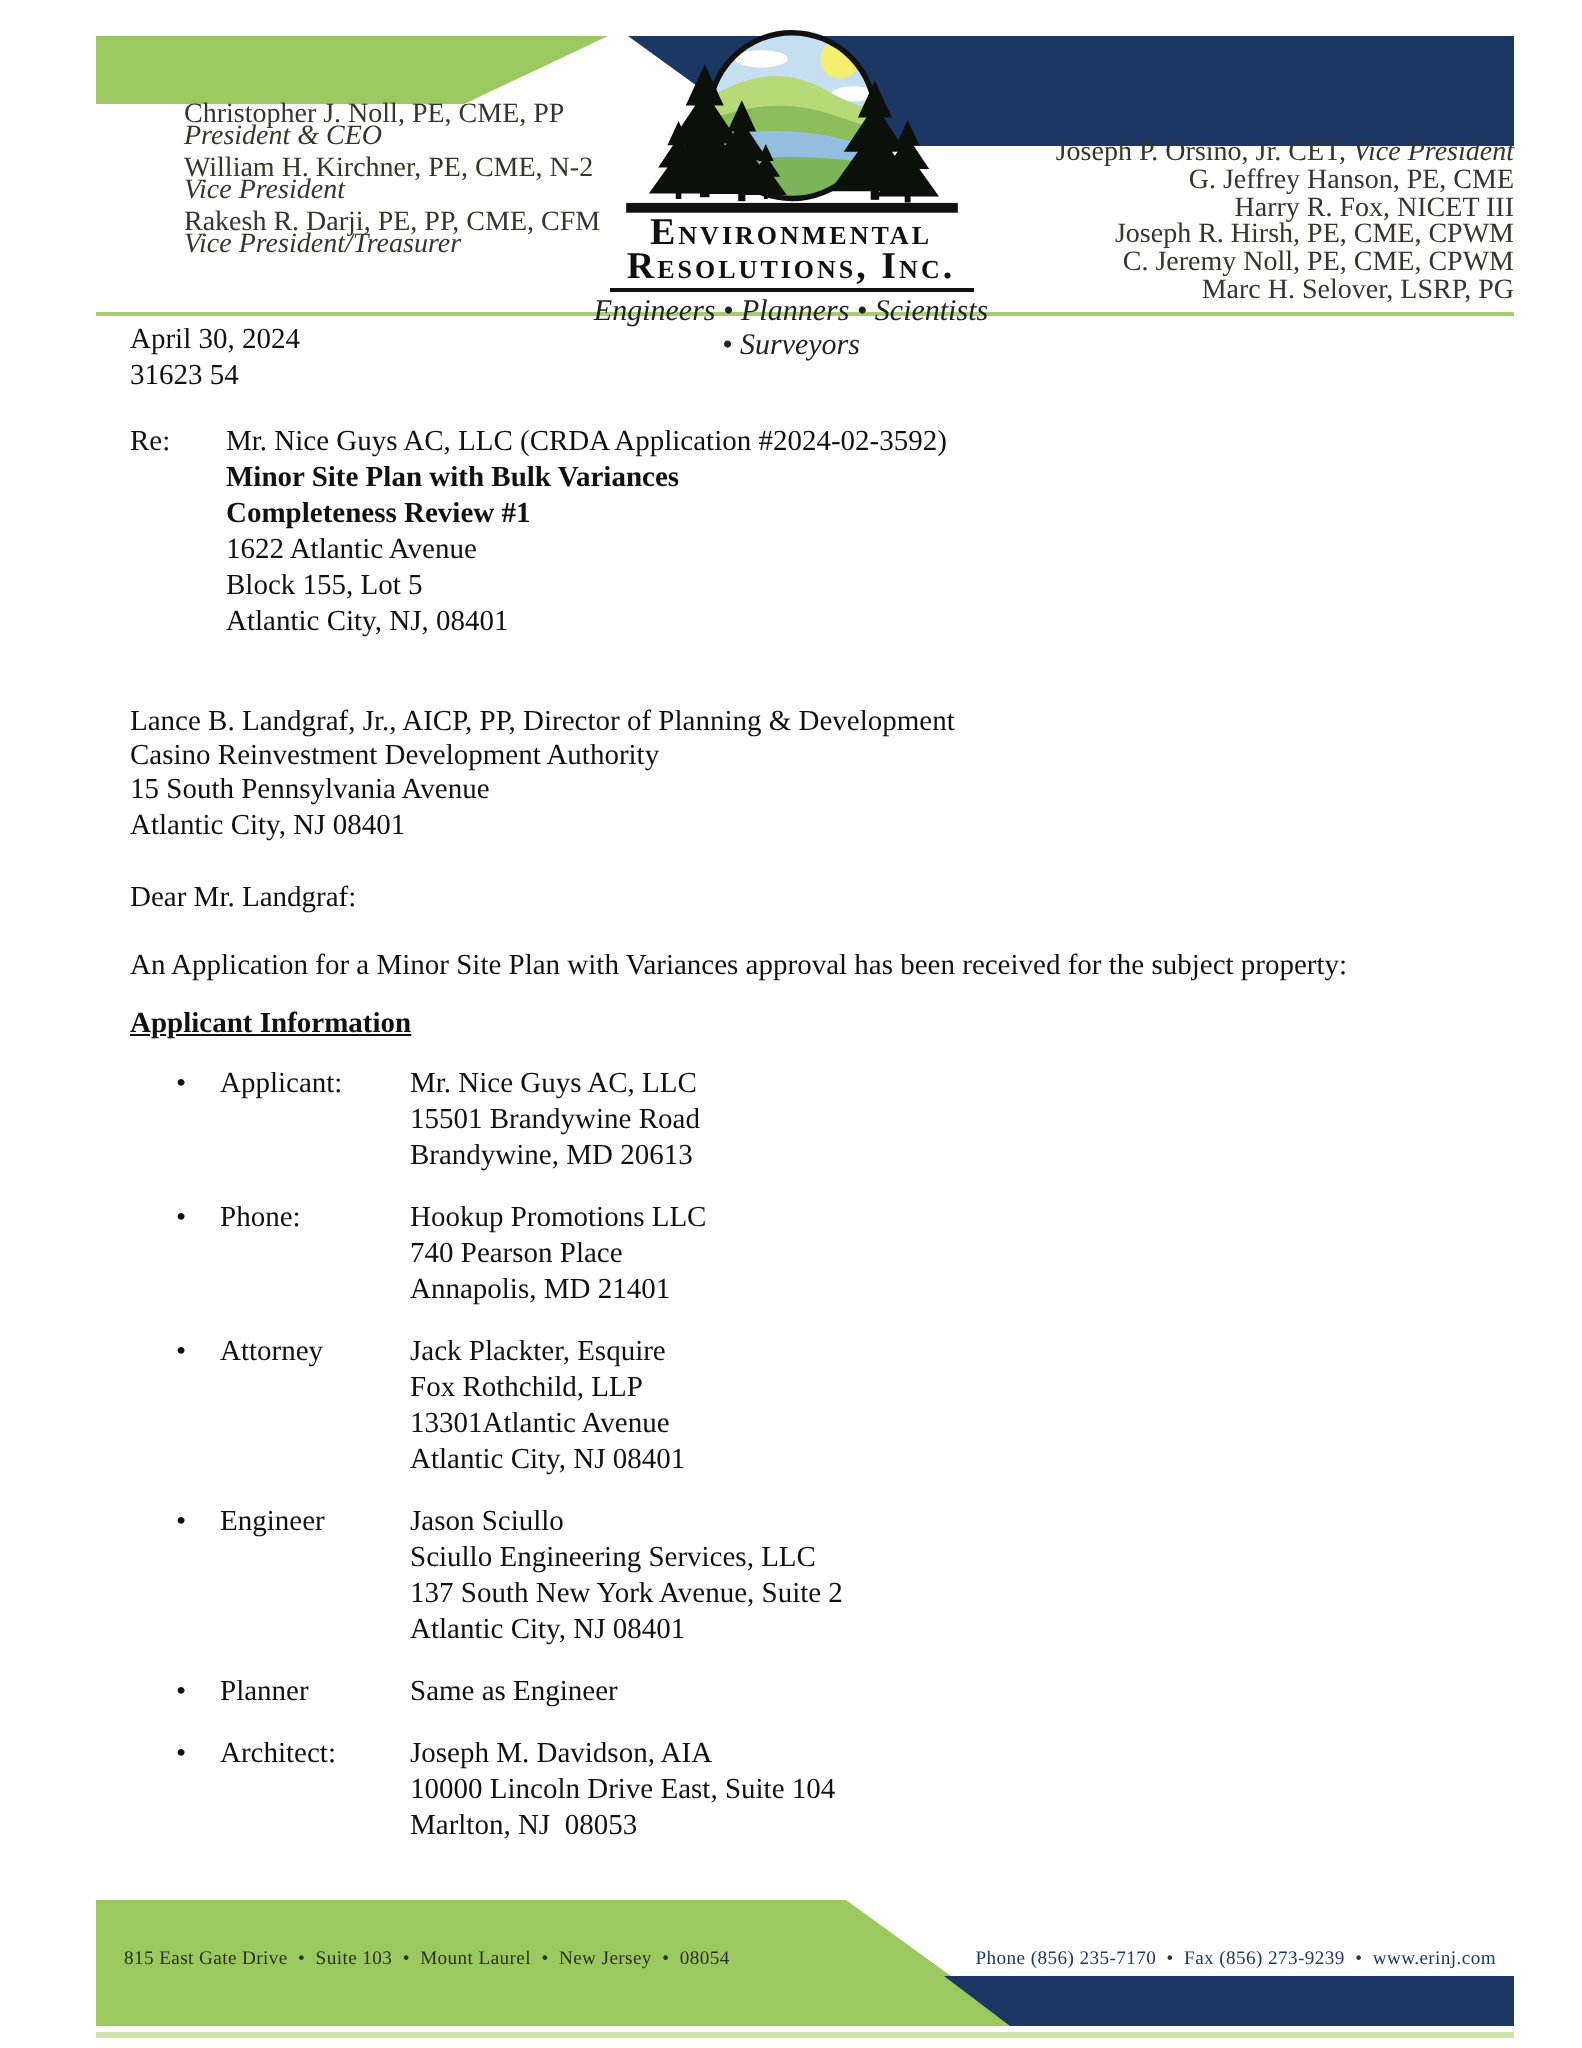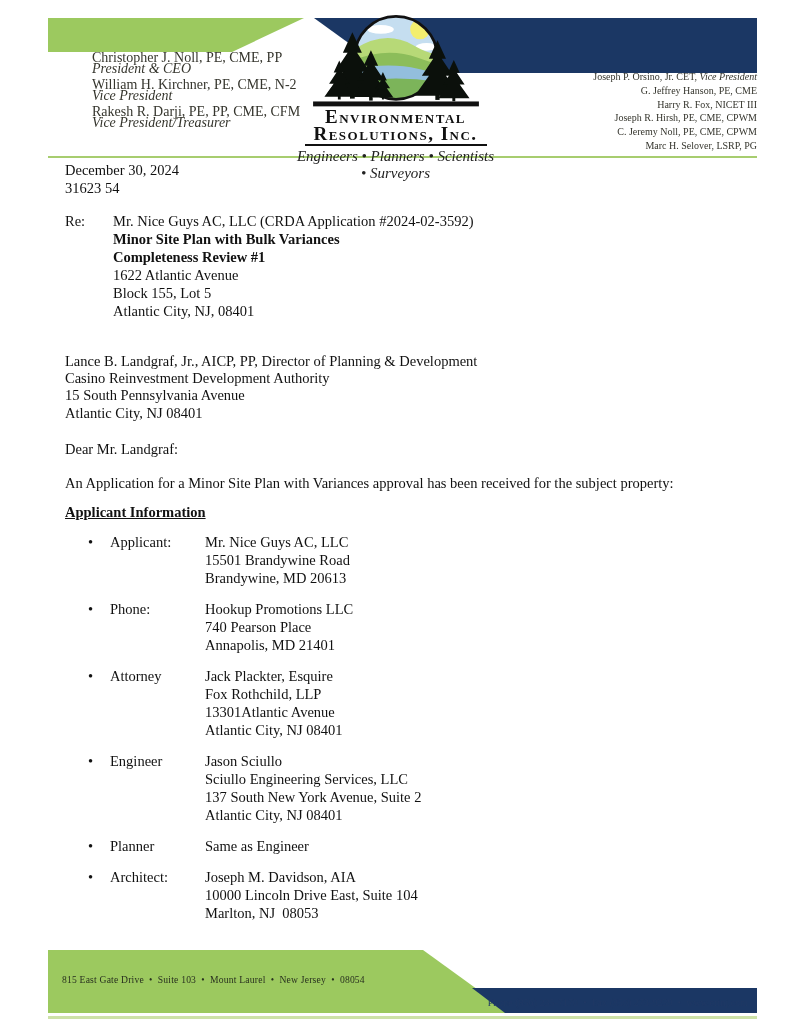--- a/index.html
+++ b/index.html
@@ -18,21 +18,21 @@
     clip-path:polygon(0 0,100% 0,calc(100% - 72px) 100%,0 100%);
   }
   #band-navy-hdr {
     left:314px; top:18px; width:443px; height:55px;
     clip-path:polygon(0 0,100% 0,100% 100%,76px 100%);
   }
   
   .officers { left:48px; top:52px; width:250px; font-size:14px; line-height:11px; color:#35352d;margin-left:44px; }
   .officers .grp { margin-bottom:5px; }
   .officers .role { font-style:italic; }
-  .staff { right:34px; top:70px; width:260px; text-align:right; font-size:10px; line-height:13.8px; color:#35352d; }
+  .staff { right:34px; top:70px; width:260px; text-align:right; font-size:14px; line-height:13.8px; color:#35352d; }
   .staff .role { font-style:italic; }
 
   
   #logo { left:50%; top:12px; transform:translateX(-50%); width:200px; text-align:center; z-index:5; }
   #logo svg { display:block; margin:0 auto; }
   .logo-name { font-variant:small-caps; font-weight:700; letter-spacing:1.5px;
                font-size:19px; line-height:17px; color:#111; }
   .logo-rule { height:2px; background:#111; width:182px; margin:2px auto 2px auto; }
   .logo-tagline { font-size:15px; font-weight:400; font-style:italic; color:#222; margin-top:1px; }
 
@@ -57,21 +57,21 @@
   #band-green-ftr {
     left:48px; top:950px; width:462px; height:63px;
     clip-path:polygon(0 0,375px 0,100% 100%,0 100%);
   }
   #band-navy-ftr {
     left:472px; top:988px; width:285px; height:25px;
     clip-path:polygon(0 0,100% 0,100% 100%,33px 100%);
   }
   #ftr-bottomline { left:48px; top:1016px; width:709px; height:3px; background:#cde2a8; }
   #ftr-address { left:62px; top:974px; font-size:9.6px; color:#28301f; letter-spacing:.2px; }
-  #ftr-contact { right:43px; top:997px; font-size:9.6px; color:#1f3864; letter-spacing:.2px;text-align:right; }
+  #ftr-contact { right:43px; top:974px; font-size:9.6px; color:#1f3864; letter-spacing:.2px;text-align:right; }
 </style>
 </head>
 <body>
 
 <div id="page">
 
   <div class="abs" id="band-green-hdr" style="background:#9cc95f"></div>
   <div class="abs" id="band-navy-hdr" style="background:#1b3764"></div>
 
   <div class="abs officers">
@@ -133,21 +133,21 @@
     </svg>
     <div class="logo-name">Environmental</div>
     <div class="logo-name">Resolutions, Inc.</div>
     <div class="logo-rule"></div>
     <div class="logo-tagline">Engineers • Planners • Scientists • Surveyors</div>
   </div>
 
   <div class="abs" id="hdr-separator"></div>
 
   <div class="abs body-text" id="date-block">
-    <div class="line">December 30, 2024</div>
+    <div class="line">April 30, 2024</div>
     <div class="line">31623 54</div>
   </div>
 
   <div class="abs body-text" id="re-block">
     <div id="re-label">Re:</div>
     <div>
       <div class="line">Mr. Nice Guys AC, LLC (CRDA Application #2024-02-3592)</div>
       <div class="line bold">Minor Site Plan with Bulk Variances</div>
       <div class="line bold">Completeness Review #1</div>
       <div class="line">1622 Atlantic Avenue</div>

